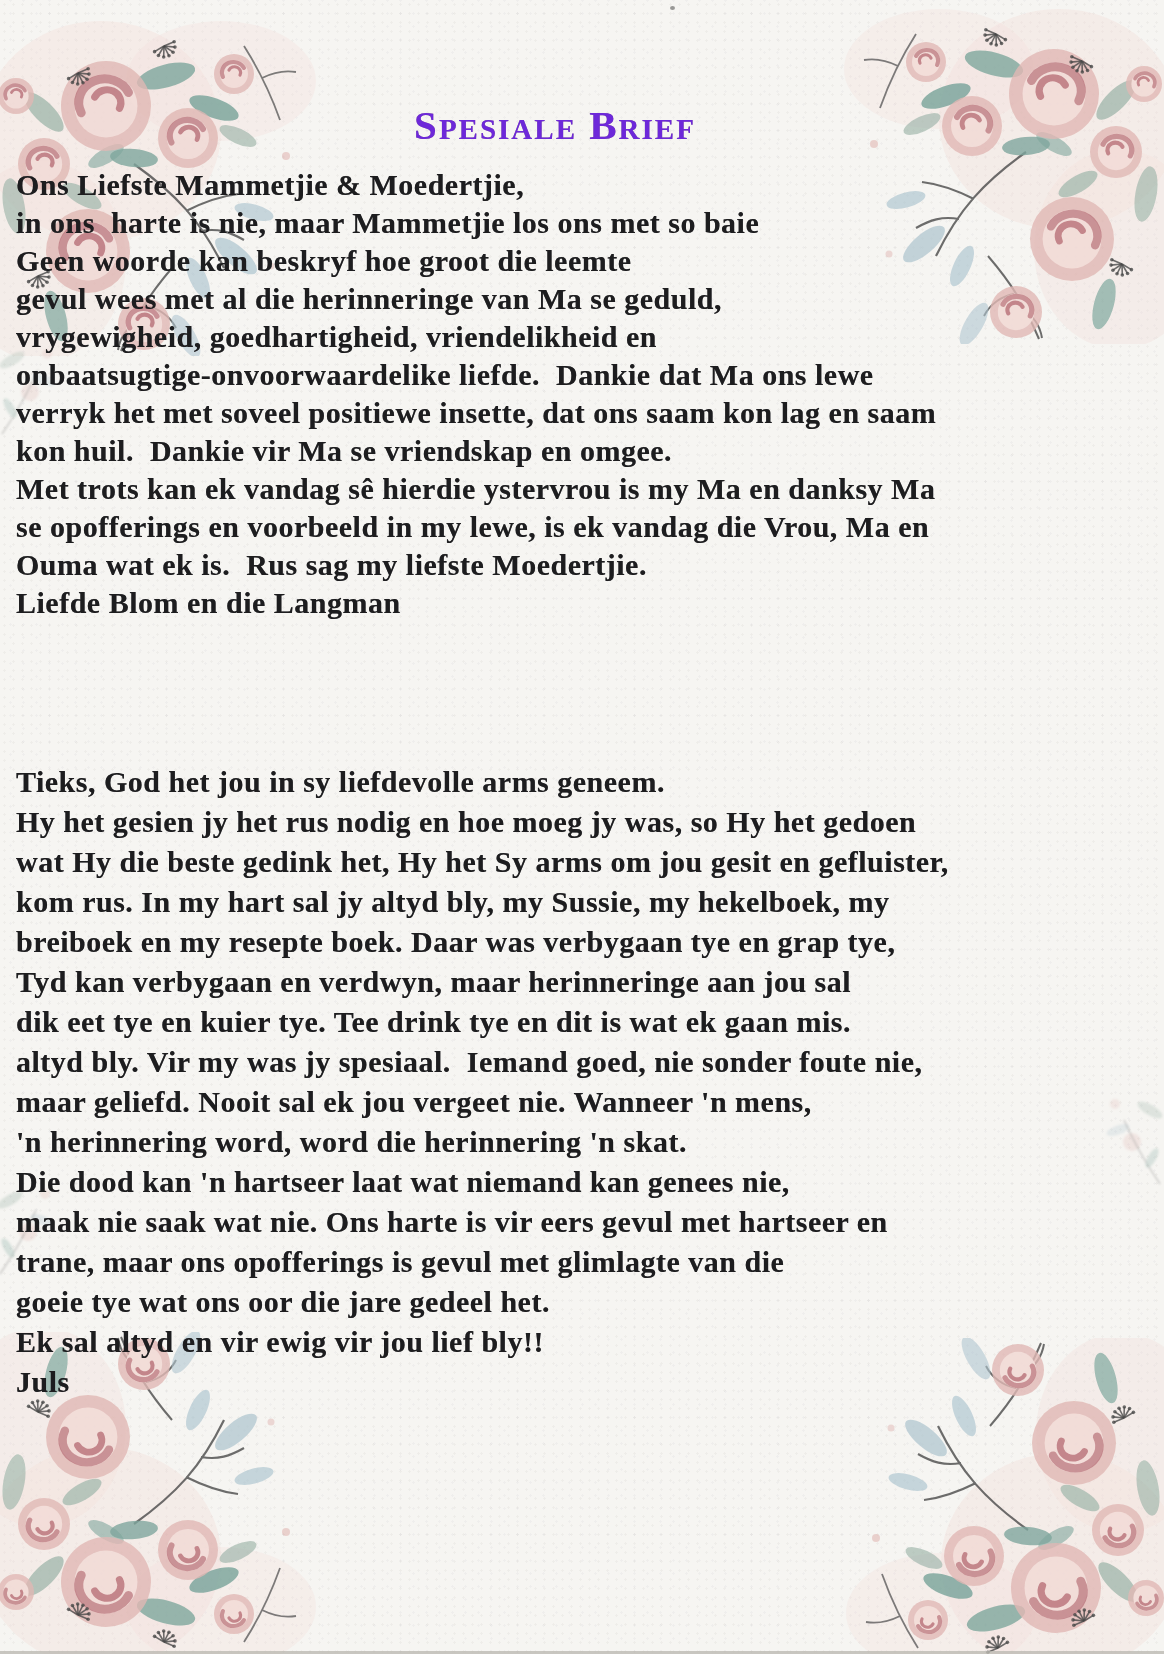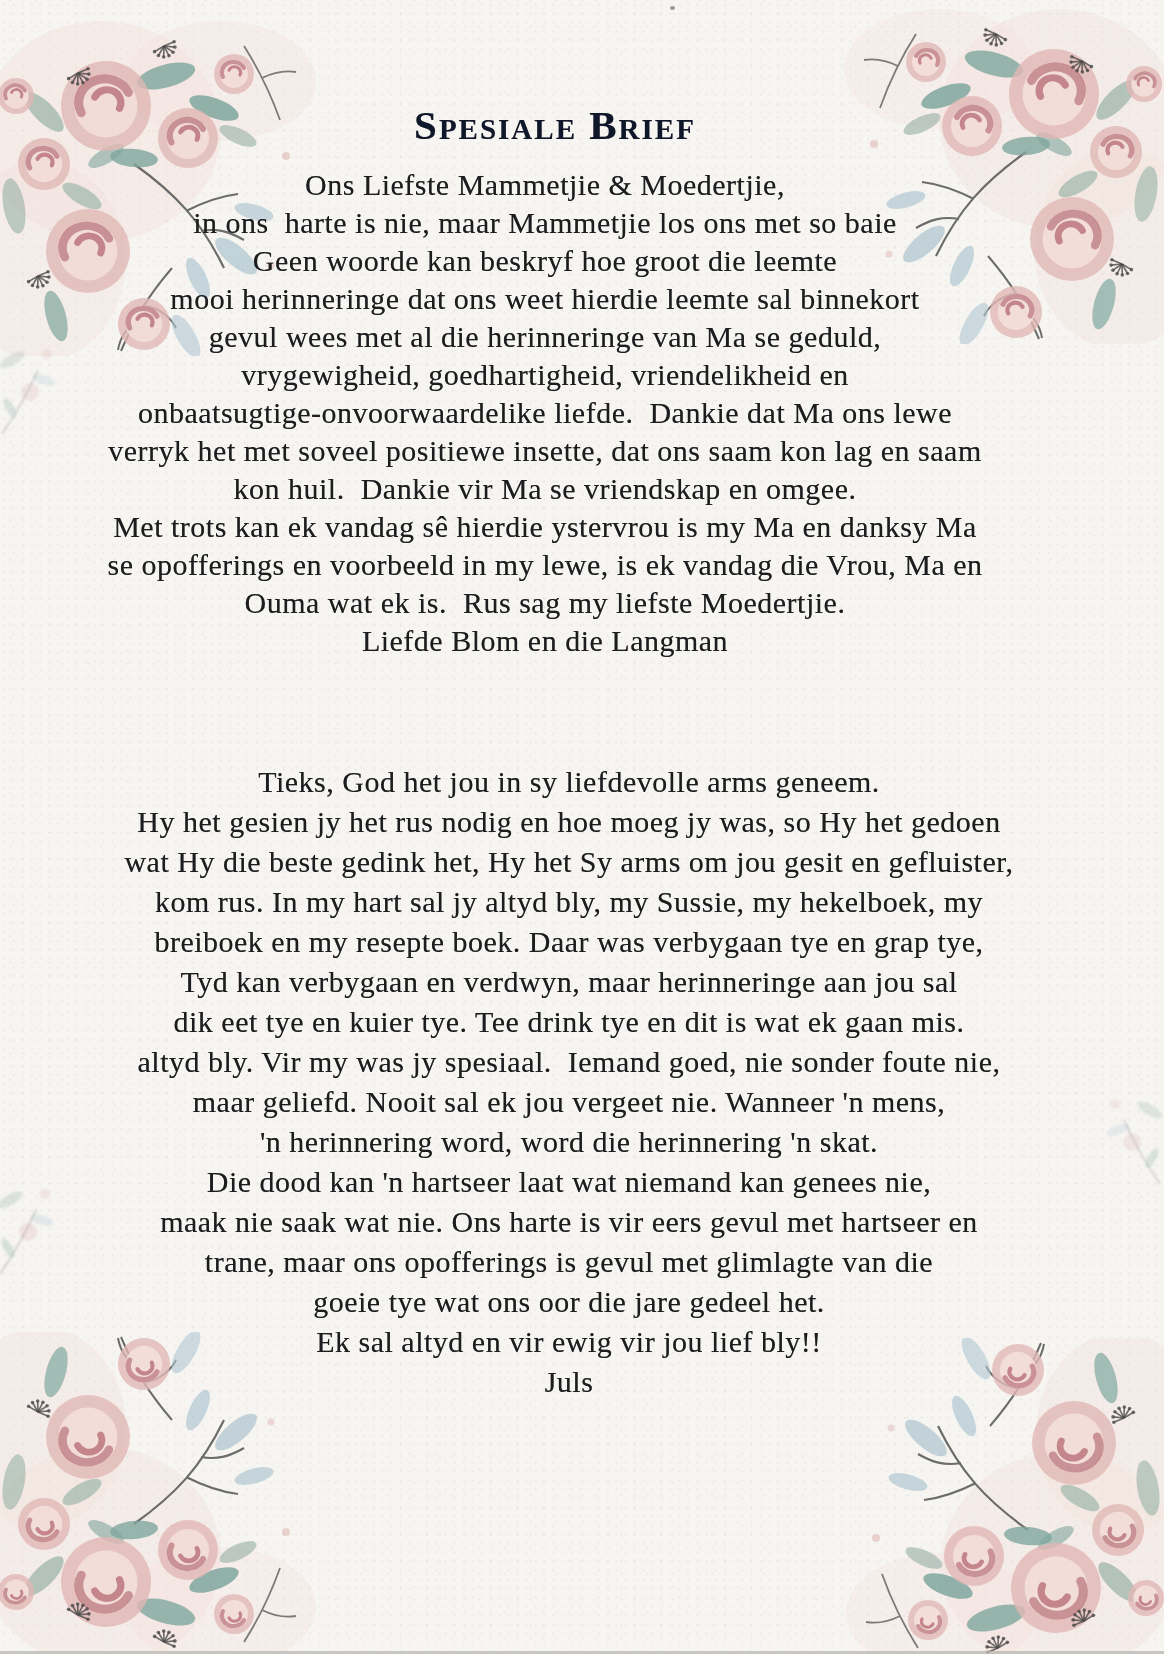--- a/index.html
+++ b/index.html
@@ -14,36 +14,36 @@
     font-family:"Liberation Serif", serif;
     color:#1d1d1f;
   }
   .title{
     position:absolute;top:101px;left:0;width:1110px;
     text-align:center;
     font-variant:small-caps;
     font-weight:bold;
     font-size:41px;
     letter-spacing:2px;
-    color:#0f172a;
+    color:#6d28d9;
     text-shadow:0 0 0.5px rgba(109,75,85,0.6);
   }
   .para{
-    position:absolute;left:0;width:1090px;text-align:center;
+    position:absolute;left:16px;width:1090px;text-align:left;font-weight:bold;
   }
   .para .line{
     white-space:pre;
     font-size:30px;
     letter-spacing:0.5px;
     text-shadow:0 0 0.4px rgba(20,20,25,0.55);
   }
   #para1{top:166px;}
   #para1 .line{line-height:38px;}
   #para2{top:762px;}
-  #para2 .line{line-height:40px;margin-left:48px;}
+  #para2 .line{line-height:40px;}
   .corner{position:absolute;pointer-events:none;}
   .corner svg{display:block;filter:blur(0.6px);opacity:0.92;}
   .c-tl{left:-14px;top:16px;}
   .c-tr{right:-10px;top:4px;transform:scaleX(-1);}
   .c-bl{left:-14px;bottom:-18px;transform:scaleY(-1);}
   .c-br{right:-12px;bottom:-24px;transform:scale(-1,-1);}
   .sprig{position:absolute;pointer-events:none;}
   .sprig svg{display:block;filter:blur(1px);}
   .speck{position:absolute;width:5px;height:4px;border-radius:50%;
     background:#4a4a4a;opacity:0.55;}
@@ -470,21 +470,20 @@
   </div>
 <div class="speck" style="left:670px;top:6px;"></div>
 <div class="scan-edge"></div>
 
 <div class="title">Spesiale Brief</div>
 
 <div class="para" id="para1">
     <div class="line">Ons Liefste Mammetjie &amp; Moedertjie,</div>
     <div class="line">in ons  harte is nie, maar Mammetjie los ons met so baie</div>
     <div class="line">Geen woorde kan beskryf hoe groot die leemte</div>
-    <div class="line">mooi herinneringe dat ons weet hierdie leemte sal binnekort</div>
     <div class="line">gevul wees met al die herinneringe van Ma se geduld,</div>
     <div class="line">vrygewigheid, goedhartigheid, vriendelikheid en</div>
     <div class="line">onbaatsugtige-onvoorwaardelike liefde.  Dankie dat Ma ons lewe</div>
     <div class="line">verryk het met soveel positiewe insette, dat ons saam kon lag en saam</div>
     <div class="line">kon huil.  Dankie vir Ma se vriendskap en omgee.</div>
     <div class="line">Met trots kan ek vandag sê hierdie ystervrou is my Ma en danksy Ma</div>
     <div class="line">se opofferings en voorbeeld in my lewe, is ek vandag die Vrou, Ma en</div>
     <div class="line">Ouma wat ek is.  Rus sag my liefste Moedertjie.</div>
     <div class="line">Liefde Blom en die Langman</div>
   </div>

